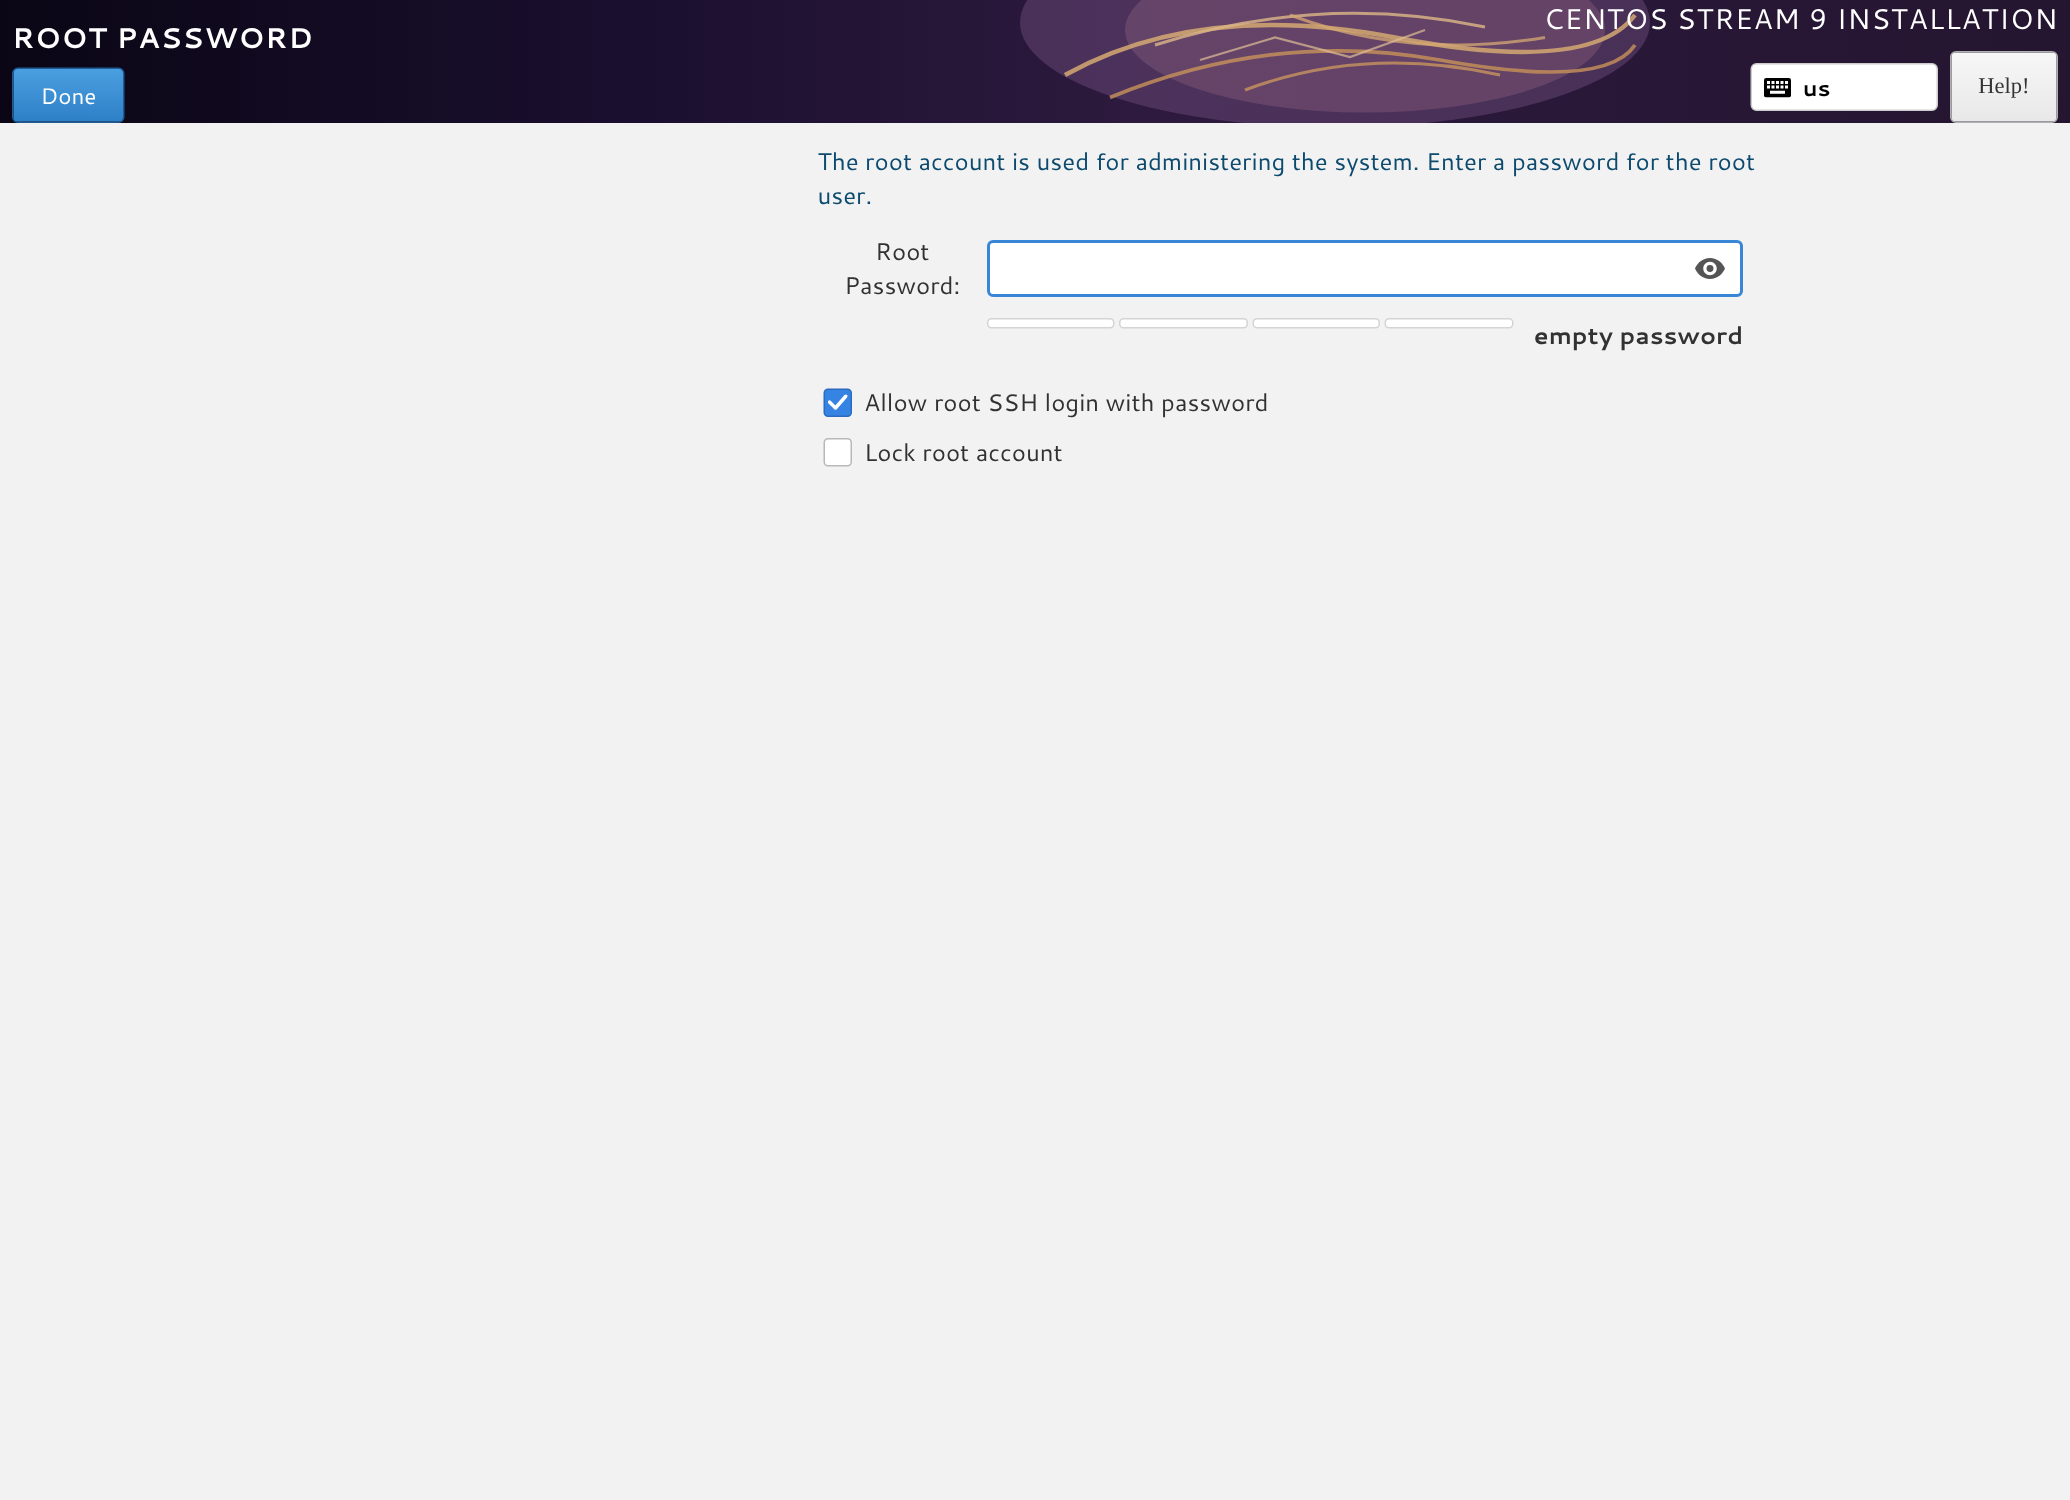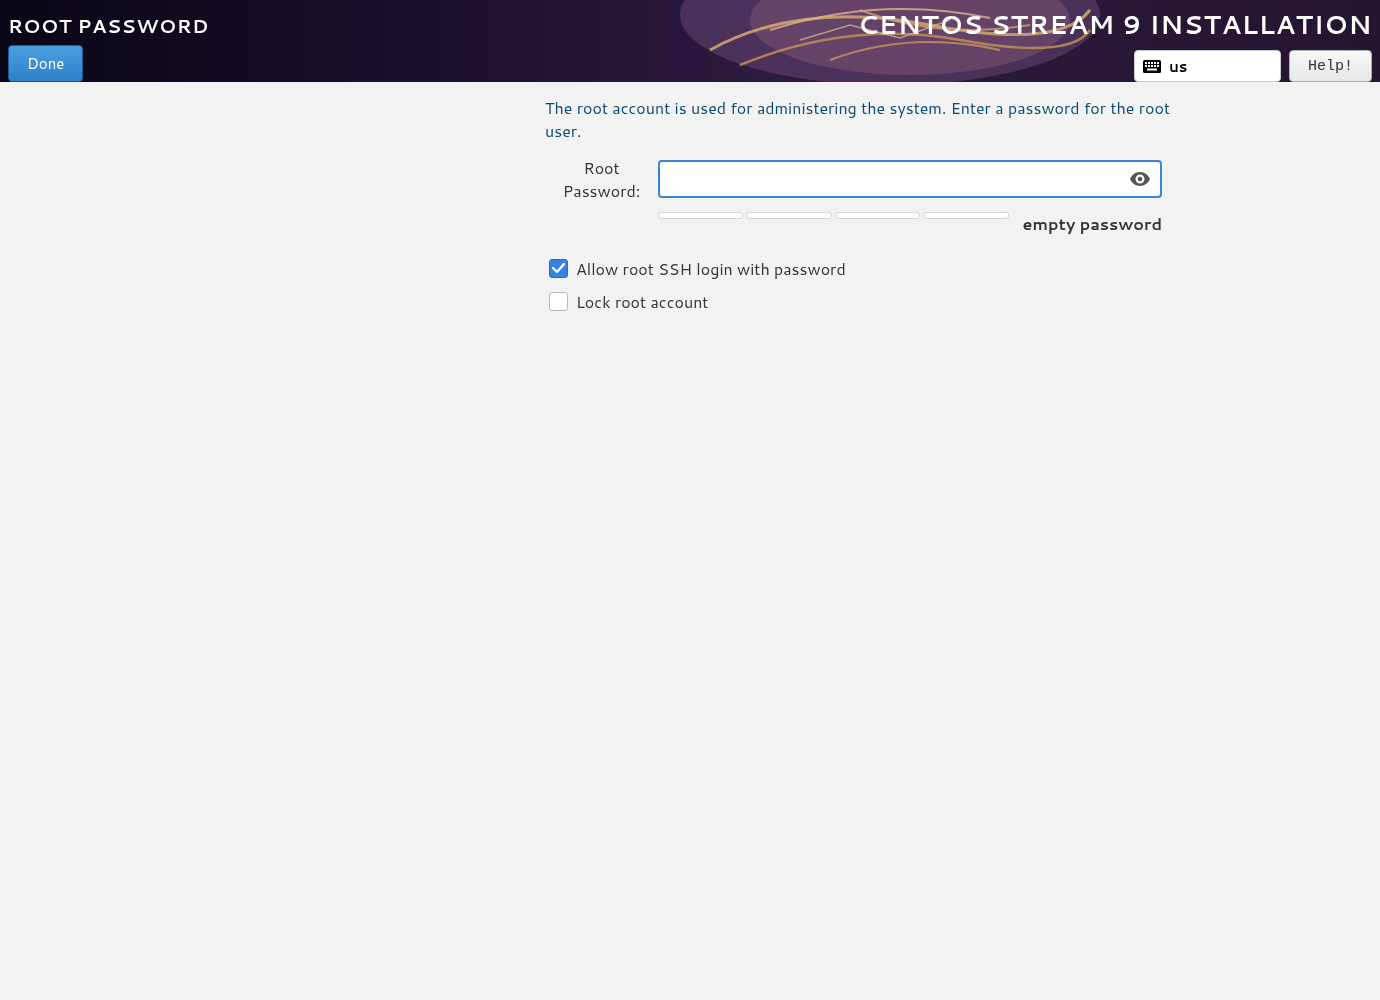--- a/index.html
+++ b/index.html
@@ -59,61 +59,61 @@
       border: 1px solid #1f5c96;
       color: #ffffff;
       padding: 7px 18px;
       font-size: 15px;
       border-radius: 4px;
       cursor: pointer;
       font-family: inherit;
     }
     .install-title {
       color: #ffffff;
-      font-size: 26px;
-      font-weight: 700;
+      font-size: 19px;
+      font-weight: 400;
       letter-spacing: 0.5px;
       margin-top: 44px;
     }
     .right-controls {
       display: flex;
       gap: 8px;
       align-items: center;
     }
     .keyboard-indicator {
       background: #ffffff;
       border: 1px solid #ccc;
       border-radius: 4px;
       padding: 5px 10px 5px 8px;
       display: flex;
       align-items: center;
       gap: 8px;
-      width: 147px;
+      width: 125px;
       height: 32px;
     }
     .kb-icon {
       width: 18px;
       height: 13px;
       flex-shrink: 0;
     }
     .kb-lang {
       color: #000;
       font-size: 15px;
       font-weight: 700;
     }
     .help-btn {
       background: linear-gradient(#f7f7f7, #e8e8e8);
       border: 1px solid #b0b0b0;
       color: #333;
       padding: 6px 18px;
       font-size: 15px;
       border-radius: 4px;
       cursor: pointer;
-      font-family: Liberation Mono, monospace;
-      height: 32px;
+      font-family: Liberation Serif, serif;
+      height: 48px;
     }
     .content {
       padding: 14px 0 0 0;
       display: flex;
       justify-content: center;
     }
     .form-area {
       width: 960px;
       padding-left: 335px;
     }

